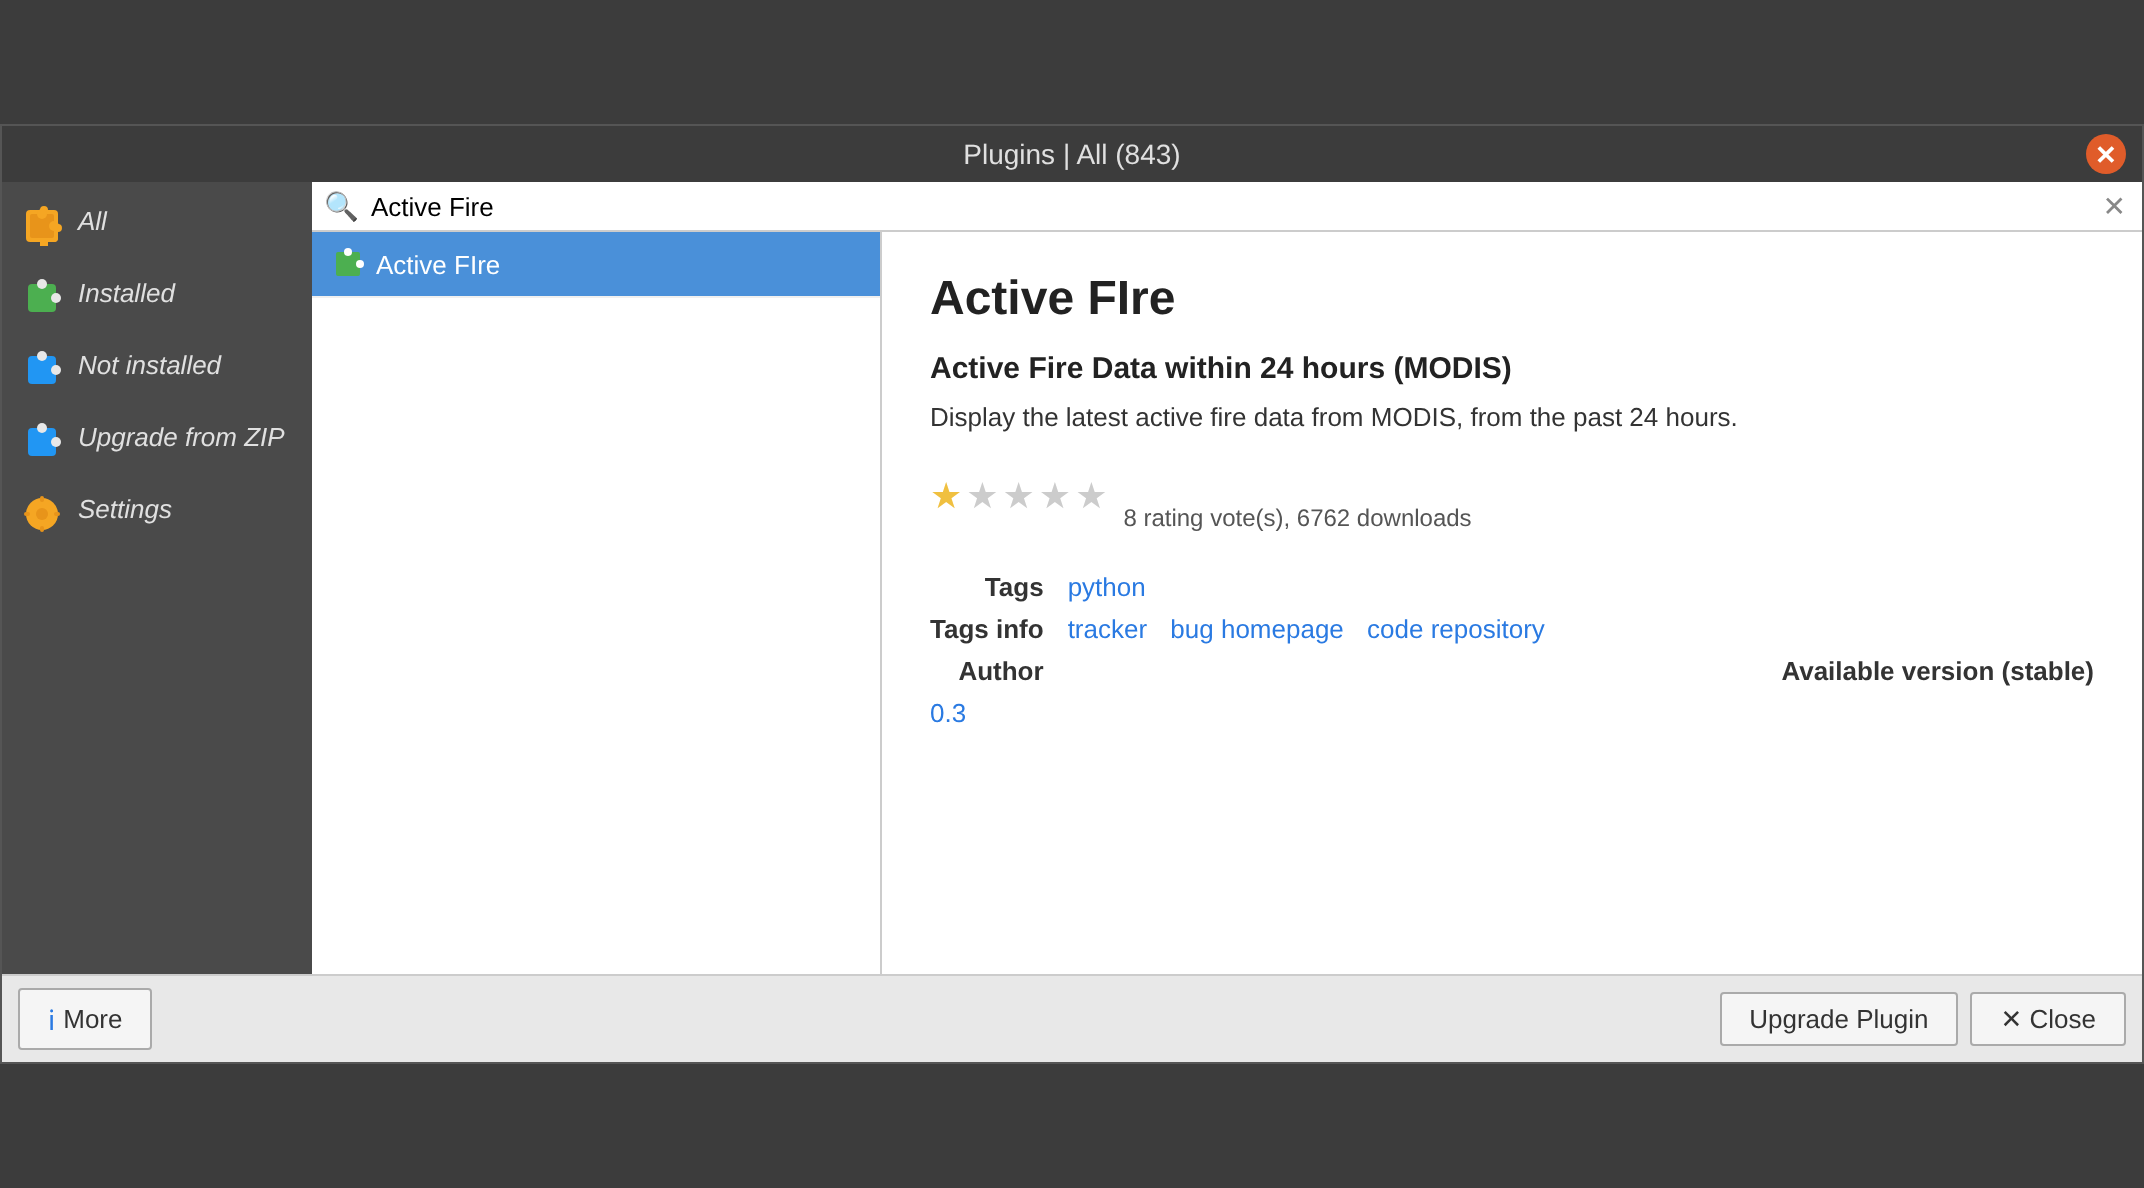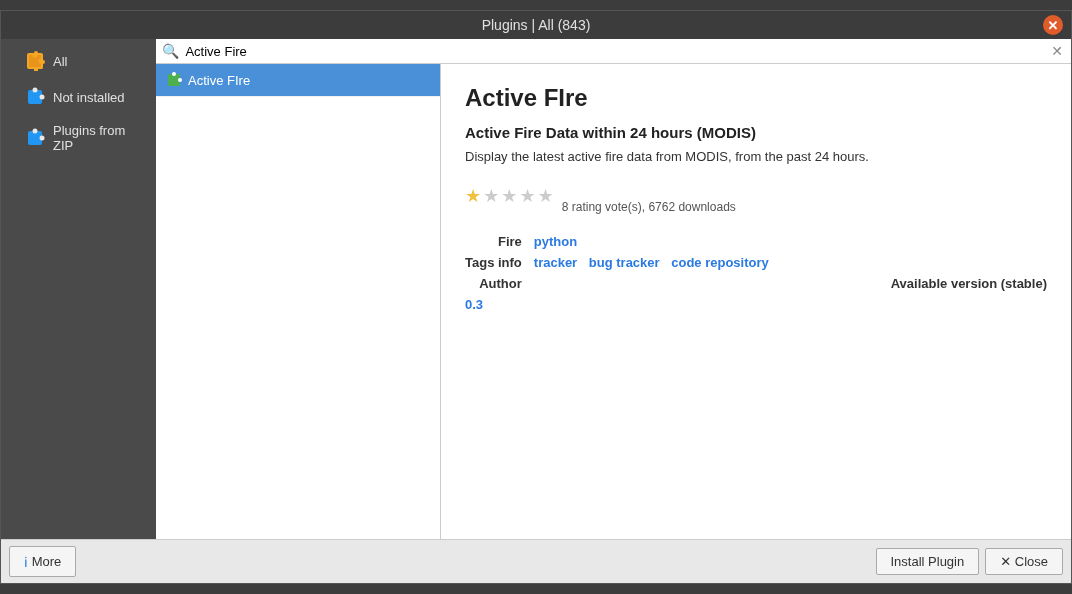--- a/index.html
+++ b/index.html
@@ -10,21 +10,21 @@
       display: flex;
       justify-content: center;
       align-items: center;
       width: 1072px;
       height: 594px;
       overflow: hidden;
     }
 
     .dialog {
       width: 1072px;
-      height: 574px;
+      height: 470px;
       display: flex;
       flex-direction: column;
       background: #3c3c3c;
       border: 1px solid #555;
       position: relative;
     }
 
     .titlebar {
       background: #3c3c3c;
       color: #e0e0e0;
@@ -64,25 +64,26 @@
 
     .sidebar {
       width: 155px;
       background: #4a4a4a;
       flex-shrink: 0;
       padding-top: 4px;
     }
 
     .sidebar-item {
       display: flex;
-      align-items: center;
-      padding: 8px 24px;
+      align-items: flex-start;
+      padding: 8px 10px;
       color: #e0e0e0;
       cursor: pointer;
       gap: 8px;
+      font-style: italic;
     }
 
     .sidebar-icon {
       width: 20px;
       height: 20px;
       flex-shrink: 0;
     }
 
     .sidebar-item-label {
       font-size: 13px;
@@ -227,21 +228,20 @@
 
     .info-value {
       color: #333;
     }
 
     .info-link {
       color: #2a7ae2;
       text-decoration: none;
       cursor: pointer;
       margin-right: 8px;
-      font-weight: bold;
     }
 
     .version-link {
       color: #2a7ae2;
       cursor: pointer;
     }
 
     .footer {
       display: flex;
       align-items: center;
@@ -311,39 +311,58 @@
           <path d="M9 2 Q9 0 11 0 Q13 0 13 2 L13 4 L16 4 Q18 4 18 6 L18 9 Q20 9 20 11 Q20 13 18 13 L18 16 Q18 18 16 18 L13 18 L13 20 Q13 22 11 22 Q9 22 9 20 L9 18 L6 18 Q4 18 4 16 L4 13 Q2 13 2 11 Q2 9 4 9 L4 6 Q4 4 6 4 L9 4 Z" fill="#f5a623"></path>
           <rect x="3" y="3" width="14" height="14" rx="2" fill="#f5a623"></rect>
 
           <rect x="4" y="4" width="12" height="12" rx="1" fill="#e8941a"></rect>
           <circle cx="10" cy="4" r="2.5" fill="#f5a623"></circle>
           <circle cx="16" cy="10" r="2.5" fill="#f5a623"></circle>
         </svg>
         <span class="sidebar-item-label">All</span>
       </div>
 
+      <div class="sidebar-item">
+        <svg class="sidebar-icon" viewBox="0 0 20 20">
+          <rect x="3" y="3" width="14" height="14" rx="2" fill="#4caf50"></rect>
+          <circle cx="10" cy="3" r="2.5" fill="#e8e8e8"></circle>
+          <circle cx="17" cy="10" r="2.5" fill="#e8e8e8"></circle>
+        </svg>
+        <span class="sidebar-item-label">Installed</span>
+      </div>
 
       <div class="sidebar-item">
         <svg class="sidebar-icon" viewBox="0 0 20 20">
           <rect x="3" y="3" width="14" height="14" rx="2" fill="#2196f3"></rect>
           <circle cx="10" cy="3" r="2.5" fill="#e8e8e8"></circle>
           <circle cx="17" cy="10" r="2.5" fill="#e8e8e8"></circle>
         </svg>
         <span class="sidebar-item-label">Not installed</span>
       </div>
 
       <div class="sidebar-item">
         <svg class="sidebar-icon" viewBox="0 0 20 20">
           <rect x="3" y="3" width="14" height="14" rx="2" fill="#2196f3"></rect>
           <circle cx="10" cy="3" r="2.5" fill="#e8e8e8"></circle>
           <circle cx="17" cy="10" r="2.5" fill="#e8e8e8"></circle>
         </svg>
-        <span class="sidebar-item-label">Plugins from ZIP</span>
-      </div>
-
+        <span class="sidebar-item-label">Upgrade from ZIP</span>
+      </div>
+
+      <div class="sidebar-item">
+        <svg class="sidebar-icon" viewBox="0 0 20 20">
+          <circle cx="10" cy="10" r="8" fill="#f5a623"></circle>
+          <circle cx="10" cy="10" r="3" fill="#e8941a"></circle>
+          <rect x="9" y="1" width="2" height="3" rx="1" fill="#e8941a"></rect>
+          <rect x="9" y="16" width="2" height="3" rx="1" fill="#e8941a"></rect>
+          <rect x="1" y="9" width="3" height="2" rx="1" fill="#e8941a"></rect>
+          <rect x="16" y="9" width="3" height="2" rx="1" fill="#e8941a"></rect>
+        </svg>
+        <span class="sidebar-item-label">Settings</span>
+      </div>
     </div>
 
     <div class="content-area">
 
       <div class="search-bar">
         <span class="search-icon">🔍</span>
         <input class="search-input" type="text" value="Active Fire" style="">
         <button class="search-clear">✕</button>
       </div>
 
@@ -370,29 +389,29 @@
               <span class="star">★</span>
               <span class="star empty">★</span>
               <span class="star empty">★</span>
               <span class="star empty">★</span>
               <span class="star empty">★</span>
             </div>
             <span class="rating-text">8 rating vote(s), 6762 downloads</span>
           </div>
 
           <div class="info-table">
-            <span class="info-label">Fire</span>
+            <span class="info-label">Tags</span>
             <span class="info-value">
               <a class="info-link">python</a>
             </span>
 
             <span class="info-label">Tags info</span>
             <span class="info-value">
               <a class="info-link">tracker</a>
-              <a class="info-link">bug tracker</a>
+              <a class="info-link">bug homepage</a>
               <a class="info-link">code repository</a>
             </span>
 
             <span class="info-label">Author</span>
 
             <span class="info-label">Available version (stable)</span>
             <span class="info-value">
               <a class="info-link version-link">0.3</a>
             </span>
           </div>
@@ -403,21 +422,21 @@
 
   <div class="footer">
     <div class="footer-left">
       <button class="btn btn-help">
         <span class="help-icon">ℹ</span>
         <span>More</span>
       </button>
     </div>
     <div class="footer-right">
       <button class="btn">
-        <span>Install Plugin</span>
+        <span>Upgrade Plugin</span>
       </button>
       <button class="btn">
         <span>✕</span>
         <span>Close</span>
       </button>
     </div>
   </div>
 </div>
 
 </body></html>

